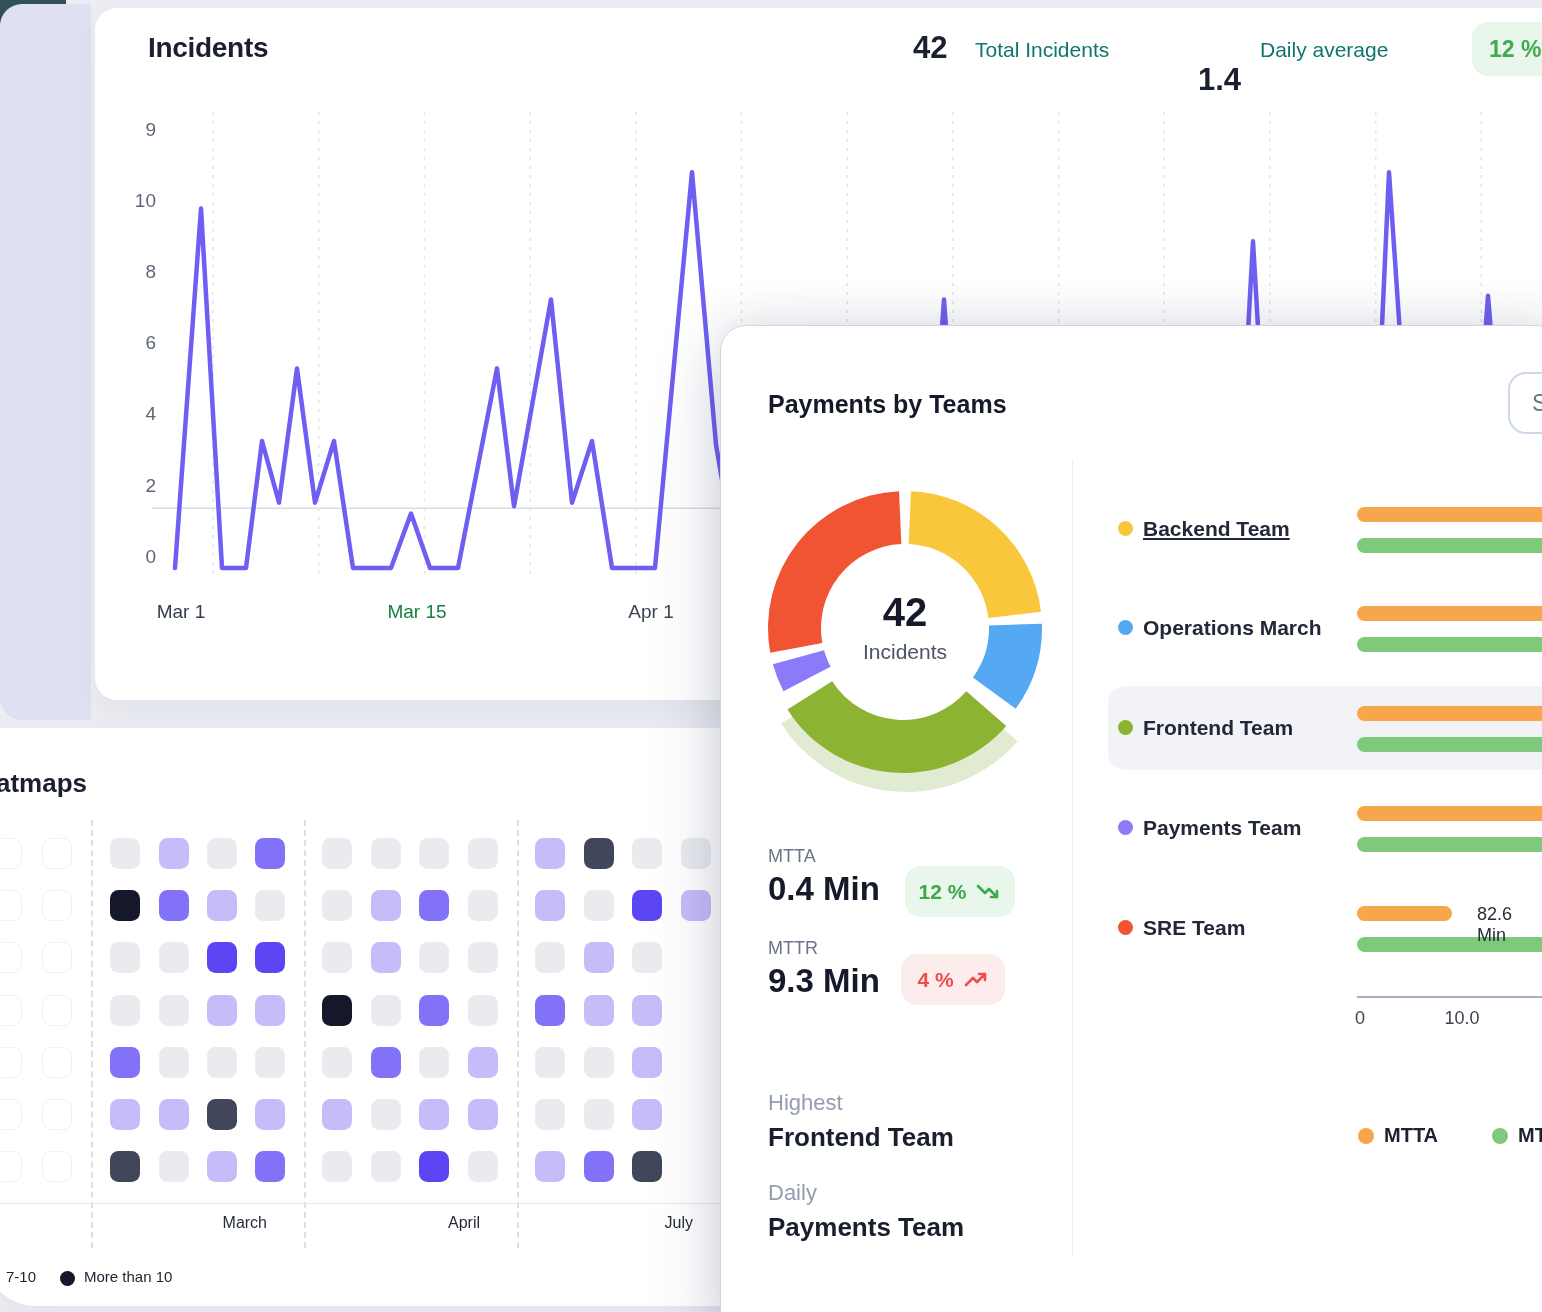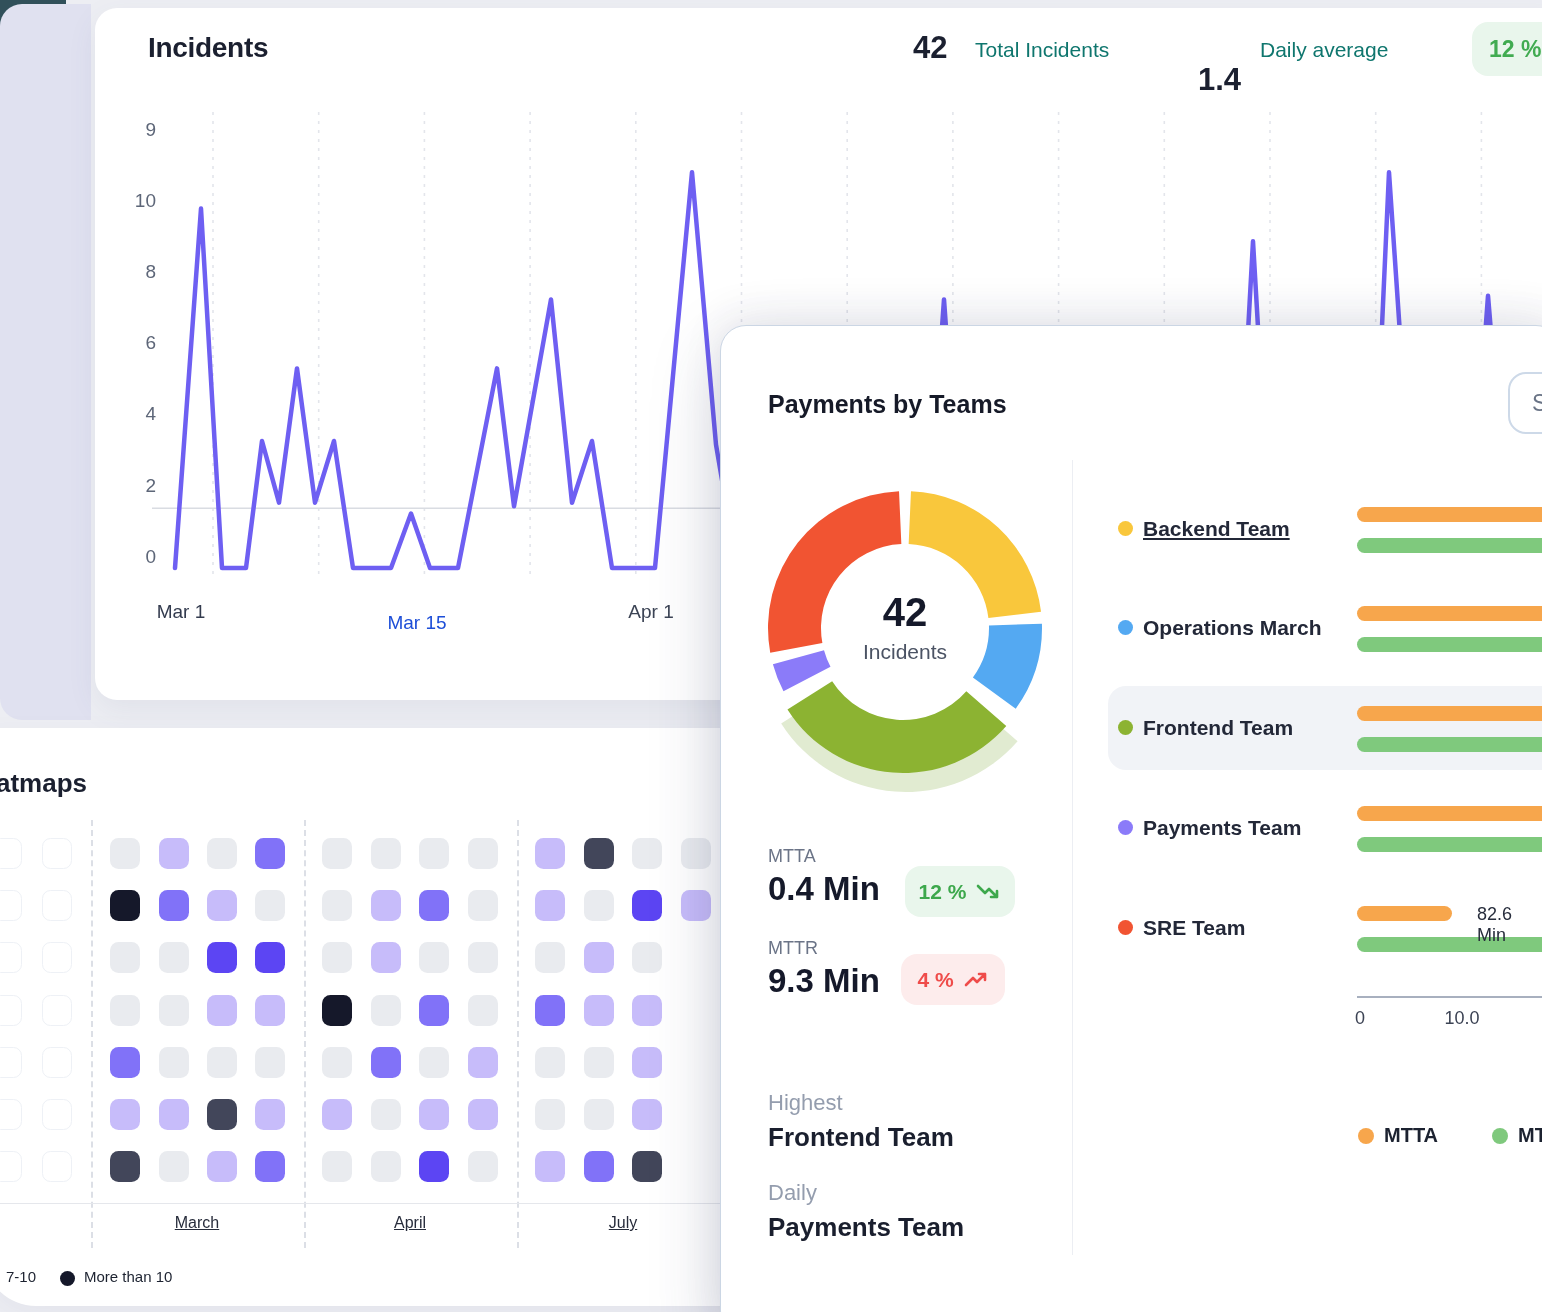--- a/index.html
+++ b/index.html
@@ -18,21 +18,21 @@
        box-shadow:0 -8px 40px rgba(45,55,95,.08),0 24px 70px rgba(45,55,95,.22);}
   .z2{z-index:2;} .z3{z-index:3;} .z6{z-index:6;}
   .title-lg{font-size:28px;font-weight:700;color:#1b2030;letter-spacing:-.3px;}
   .stat-val{font-size:31px;font-weight:700;color:#1b2030;}
   .stat-lab{font-size:21px;color:#0f766e;}
   .pill{display:flex;align-items:center;gap:9px;border-radius:16px;font-weight:700;justify-content:center;}
   .ytick{position:absolute;width:48px;text-align:right;font-size:19px;color:#5d6678;z-index:3;}
   .xtick{position:absolute;width:120px;text-align:center;font-size:19px;z-index:3;}
   .hm-cell{position:absolute;width:30px;height:31px;border-radius:8.5px;}
   .hm-sep{position:absolute;top:820px;height:428px;width:0;border-left:2px dashed #dcdfe6;z-index:2;}
-  .hm-month{position:absolute;top:1214px;width:140px;text-align:center;font-size:16px;font-weight:500;color:#272c3b;z-index:2;text-decoration:underline;}
+  .hm-month{position:absolute;top:1214px;width:140px;text-align:right;font-size:16px;font-weight:500;color:#272c3b;z-index:2;}
   .team-dot{position:absolute;width:15px;height:15px;border-radius:50%;z-index:6;}
   .team-name{position:absolute;font-size:21px;font-weight:600;color:#232838;z-index:6;}
   .bar{position:absolute;height:15px;border-radius:7.5px;z-index:6;}
   .small-lab{font-size:18px;color:#6b7487;}
   .big-val{font-size:33px;font-weight:700;color:#15192a;}
   .hl-lab{font-size:22px;color:#949dae;}
   .hl-val{font-size:26px;font-weight:700;color:#1a1f2e;}
 </style>
 </head>
 <body>
@@ -73,21 +73,21 @@
     </svg>
   <div id="line-ticks">
       <div class="ytick" style="left: 108px; top: 119px;">9</div>
       <div class="ytick" style="left: 108px; top: 190px;">10</div>
       <div class="ytick" style="left: 108px; top: 261px;">8</div>
       <div class="ytick" style="left: 108px; top: 332px;">6</div>
       <div class="ytick" style="left: 108px; top: 403px;">4</div>
       <div class="ytick" style="left: 108px; top: 475px;">2</div>
       <div class="ytick" style="left: 108px; top: 546px;">0</div>
       <div class="xtick" style="left: 121px; top: 601px; color: rgb(51, 59, 78);">Mar 1</div>
-      <div class="xtick" style="left: 357px; top: 601px; color: #1d4ed8; margin-top: 11px;">Mar 15</div>
+      <div class="xtick" style="left: 357px; top: 601px; color: #15803d;">Mar 15</div>
       <div class="xtick" style="left: 591px; top: 601px; color: rgb(60, 68, 85);">Apr 1</div>
     </div>
 
   <div class="abs z2" style="left:-4px;top:768px;font-size:26px;font-weight:700;color:#1b2030;">atmaps</div>
   <div id="heatmap-grid">
       <div class="hm-cell z2" style="left: -8px; top: 838px; background: rgb(255, 255, 255); border: 1.5px solid rgb(238, 241, 246); box-sizing: border-box;"></div>
       <div class="hm-cell z2" style="left: 42px; top: 838px; background: rgb(255, 255, 255); border: 1.5px solid rgb(238, 241, 246); box-sizing: border-box;"></div>
       <div class="hm-cell z2" style="left: 110px; top: 838px; background: rgb(233, 235, 239);"></div>
       <div class="hm-cell z2" style="left: 159px; top: 838px; background: rgb(199, 188, 250);"></div>
       <div class="hm-cell z2" style="left: 207px; top: 838px; background: rgb(233, 235, 239);"></div>

